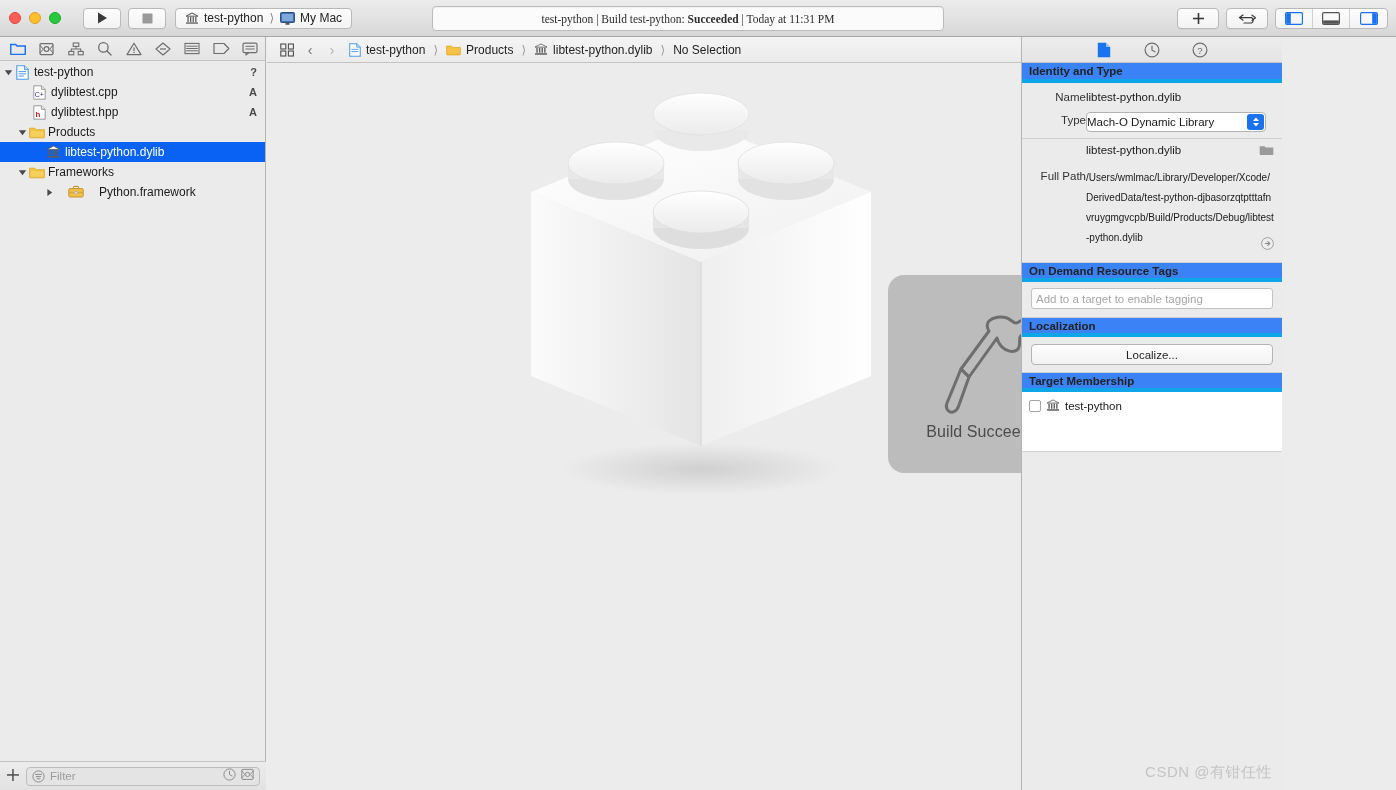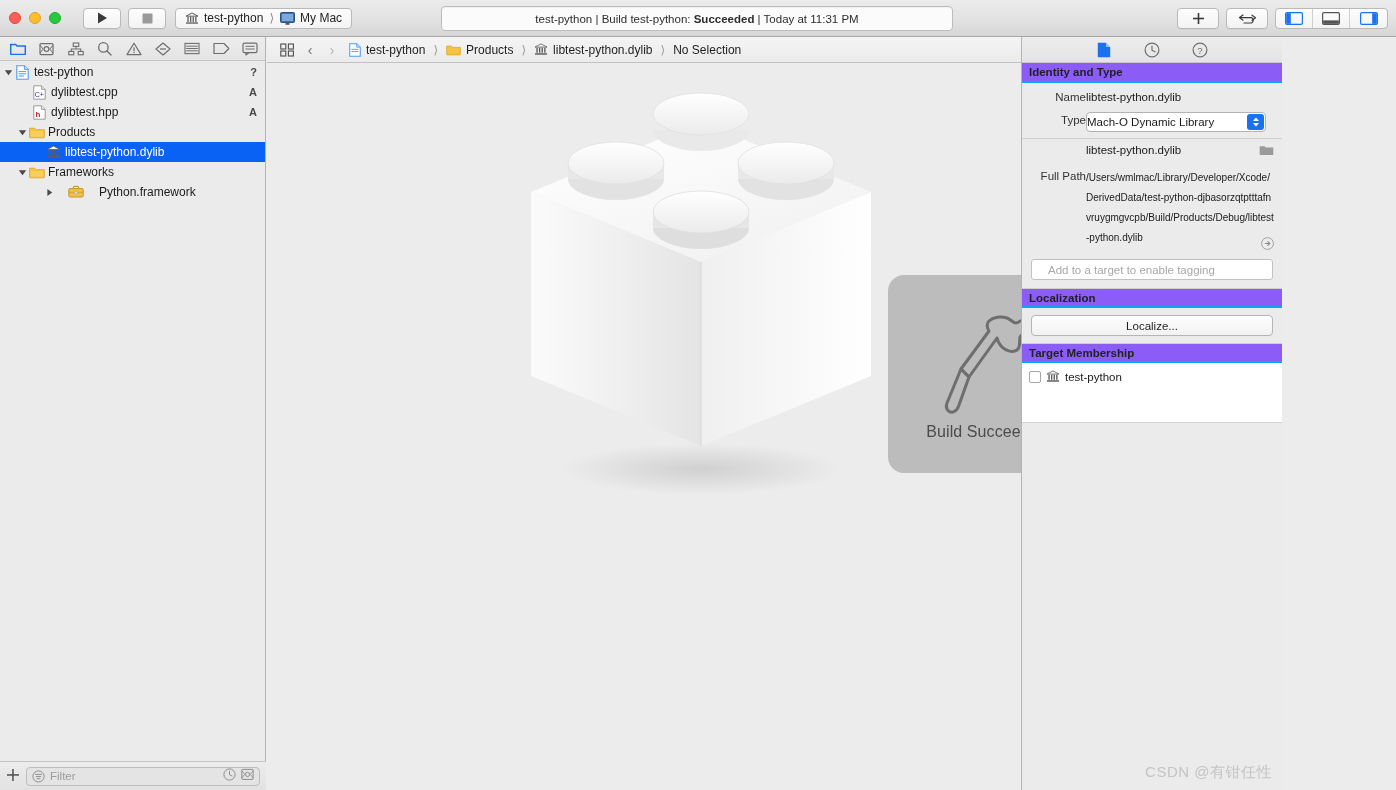--- a/index.html
+++ b/index.html
@@ -38,24 +38,25 @@
   .scheme-btn {
     margin-left: 9px; padding: 0 9px; gap: 5px; height: 21px;
     display: flex; align-items: center;
     background: linear-gradient(to bottom,#fdfdfd,#f3f3f3);
     border: 1px solid #b9b9b9; border-radius: 4px;
   }
   .scheme-txt { font-size: 12px; color: #242424; }
   .chev-sep { color: #8a8a8a; font-size: 12px; margin: 0 1px; }
 
   .status-field {
-    position: absolute; left: 441px; top: 6px; width: 512px; height: 25px;
+    position: absolute; left: 432px; top: 6px; width: 512px; height: 25px;
     background: #fbfbfb; border: 1px solid #bcbcbc; border-radius: 4px;
     display: flex; align-items: center; justify-content: center;
     box-shadow: inset 0 1px 1px rgba(0,0,0,0.05);
+    font-family: Liberation Serif, serif;
   }
   .status-text { font-size: 11.5px; color: #2d2d2d; white-space: nowrap; }
   .status-text b { font-weight: bold; }
 
   .right-tools { position: absolute; right: 8px; top: 8px; display: flex; align-items: center; gap: 7px; }
   .plus-btn { width: 42px; height: 21px; }
   .swap-btn { width: 42px; height: 21px; }
   .panel-group {
     display: flex; height: 21px; border: 1px solid #b9b9b9; border-radius: 4px;
     overflow: hidden; background: linear-gradient(to bottom,#fdfdfd,#f3f3f3);
@@ -137,21 +138,21 @@
     background: #ebebeb; border-left: 1px solid #b4b4b4;
   }
   .insp-tabs {
     height: 26px; background: linear-gradient(to bottom,#ededed,#e4e4e4);
     border-bottom: 1px solid #c6c6c6;
     display: flex; align-items: center; justify-content: center; gap: 26px;
   }
   .insp-tab { width: 22px; height: 22px; display: flex; align-items: center; justify-content: center; }
 
   .sec-head {
-    height: 20px; background: #8b5cf6; border-bottom: 2px solid #0ea5e9;
+    height: 20px; background: #3b82f6; border-bottom: 4px solid #0ea5e9;
     display: flex; align-items: center; padding-left: 7px;
     font-size: 11.5px; font-weight: bold; color: #222;
   }
   .frow { display: flex; align-items: flex-start; padding: 3px 8px 3px 0; font-size: 11.5px; }
   .flabel { width: 64px; text-align: right; color: #333; flex: 0 0 64px; line-height: 17px; }
   .fvalue { flex: 1; color: #1a1a1a; line-height: 17px; }
 
   .sel-ctrl {
     flex: 1; height: 20px; background: #fff; border: 1px solid #b3b3b3; border-radius: 4px;
     display: flex; align-items: center; font-size: 11.5px; position: relative;
@@ -161,21 +162,21 @@
     position: absolute; right: 1px; top: 1px; width: 17px; height: 16px;
     background: #1a72f0; border-radius: 3px; display: flex; align-items: center; justify-content: center;
   }
   .stepper.plain { background: transparent; }
 
   .fullpath { font-size: 10px; line-height: 20px; color: #1a1a1a; word-break: break-all; }
   .path-wrap { flex:1; display:flex; }
 
   .odr-field {
     margin: 6px 9px; height: 21px; background: #fff; border: 1px solid #c2c2c2; border-radius: 3px;
-    display: flex; align-items: center; padding-left: 16px;
+    display: flex; align-items: center; padding-left: 4px;
   }
   .odr-ph { font-size: 11.5px; color: #a8a8a8; }
 
   .localize-btn {
     margin: 7px 9px; height: 21px;
     background: linear-gradient(to bottom,#fefefe,#f2f2f2);
     border: 1px solid #b5b5b5; border-radius: 4px;
     display: flex; align-items: center; justify-content: center;
     font-size: 11.5px; color: #1f1f1f;
   }
@@ -672,20 +673,21 @@
     </div>
     <div style="display:flex;justify-content:flex-end;padding-right:8px;margin-top:-14px;">
       <span>
         <svg width="13" height="13" viewBox="0 0 13 13">
           <circle cx="6.5" cy="6.5" r="5.9" fill="#ededed" stroke="#9f9f9f" stroke-width="1"></circle>
           <path d="M4.4 6.5 H8.4 M6.8 4.6 L8.8 6.5 L6.8 8.4" fill="none" stroke="#8a8a8a" stroke-width="1.1" stroke-linecap="round" stroke-linejoin="round"></path>
         </svg>
       </span>
     </div>
 
+    <div class="sec-head" style="margin-top:9px;border-top:1px solid #cfcfcf;">On Demand Resource Tags</div>
     <div class="odr-field">
       <span class="odr-ph">Add to a target to enable tagging</span>
     </div>
 
     <div class="sec-head" style="margin-top:8px;border-top:1px solid #cfcfcf;">Localization</div>
     <div class="localize-btn">Localize...</div>
 
     <div class="sec-head" style="border-top:1px solid #cfcfcf;">Target Membership</div>
     <div class="tm-list">
       <div class="tm-row">

